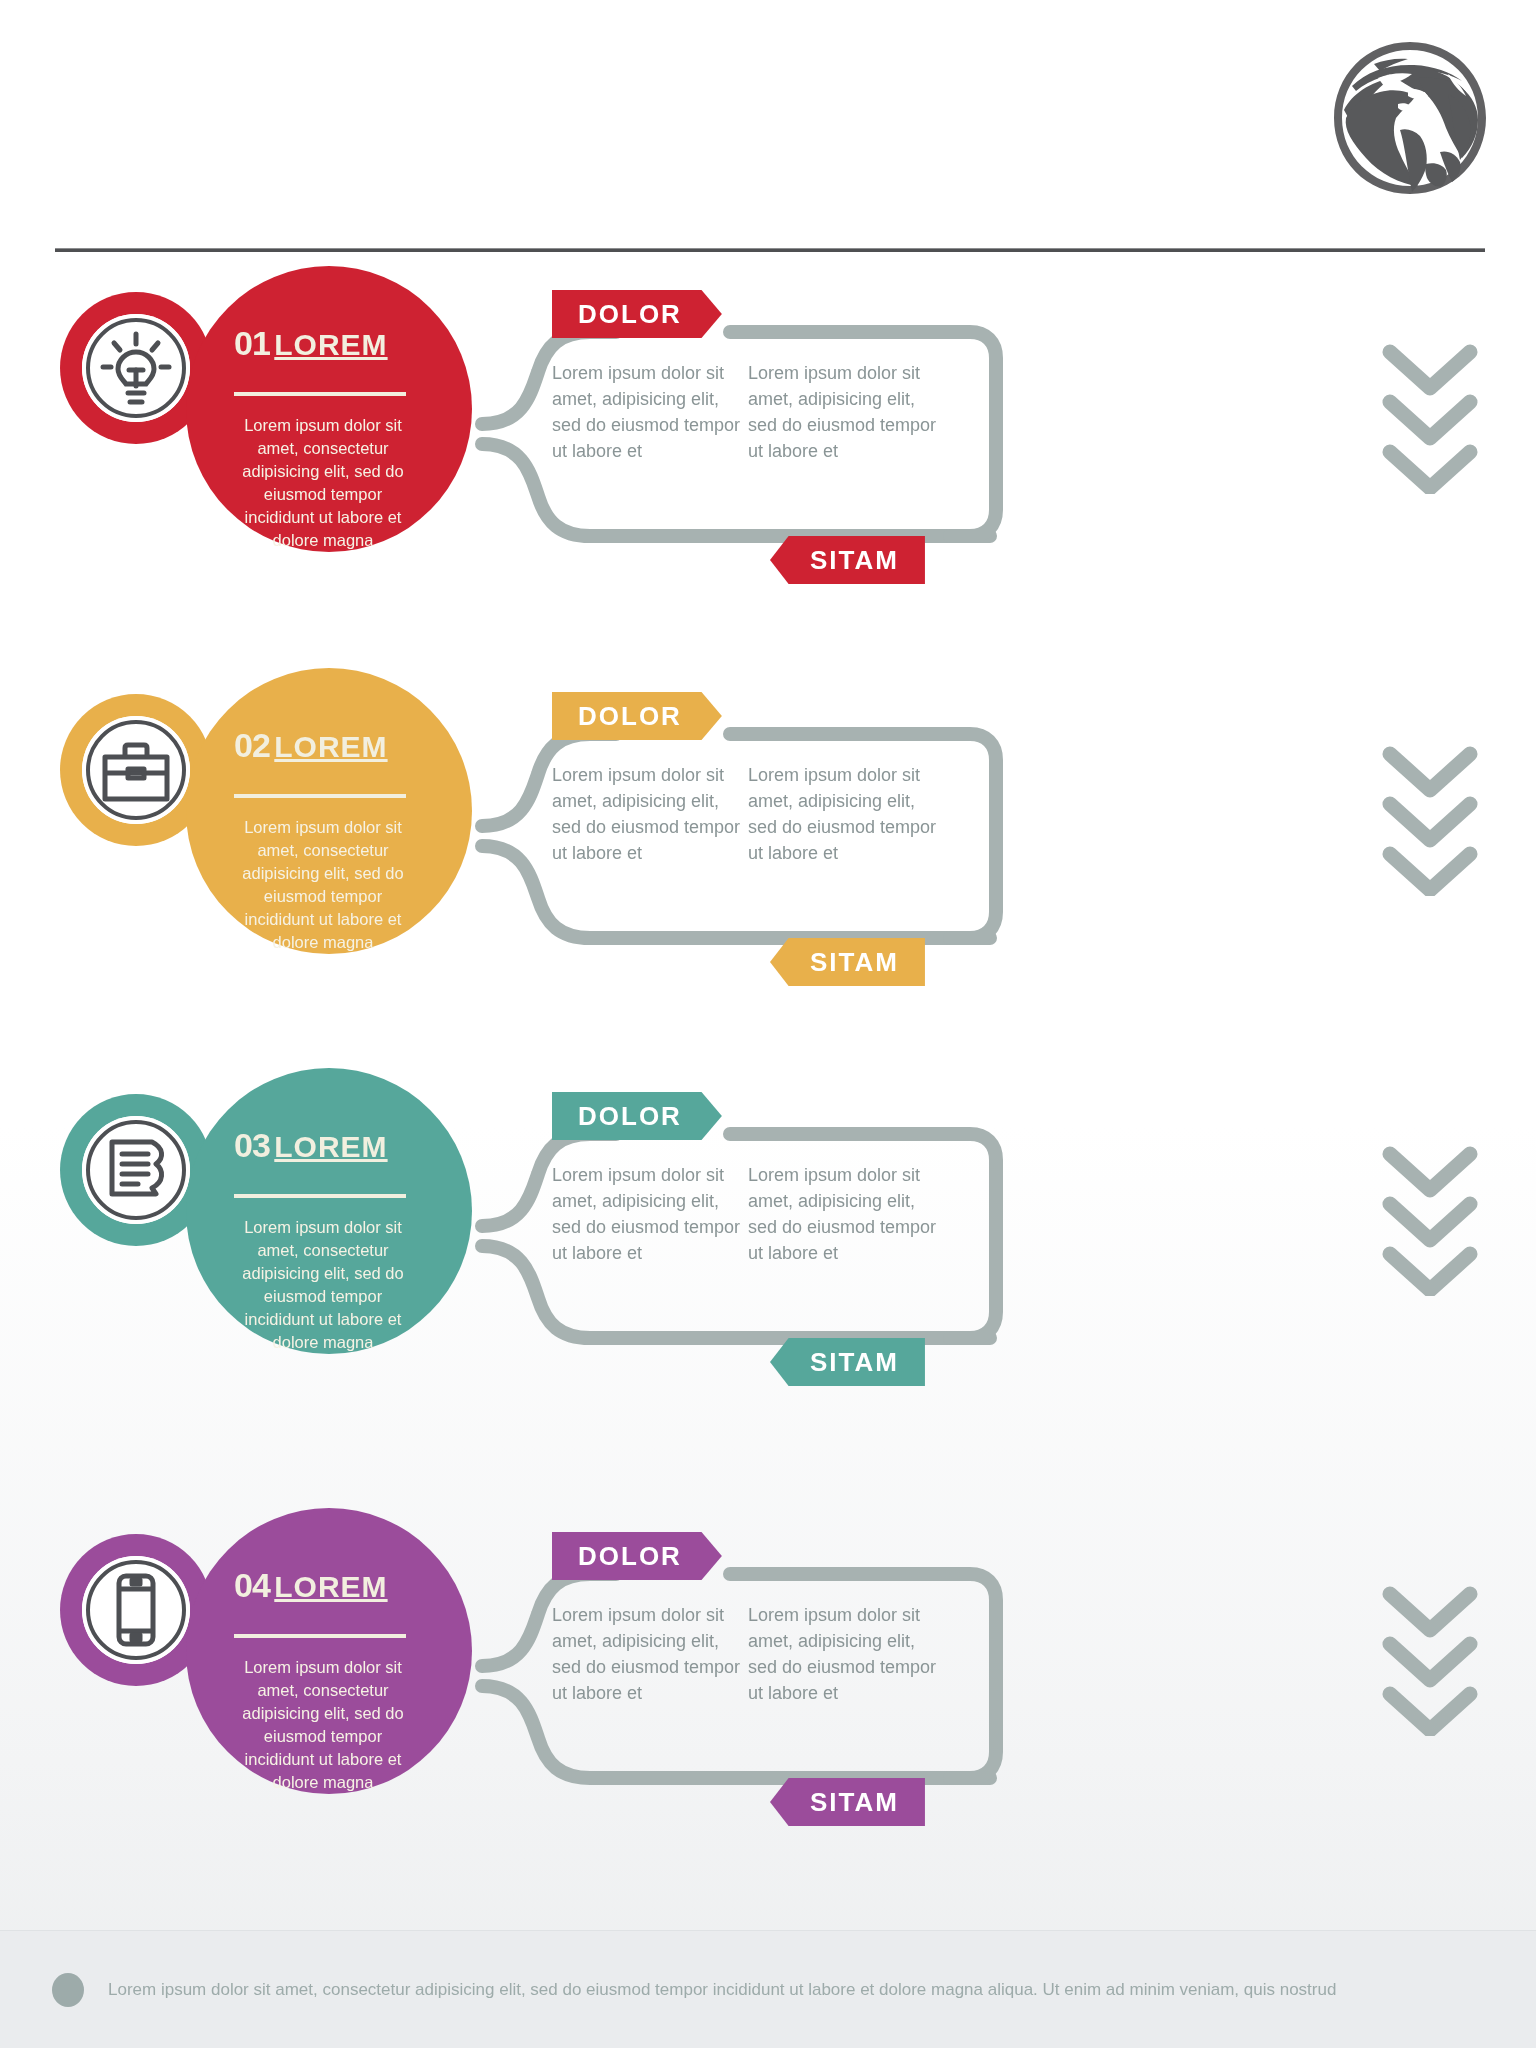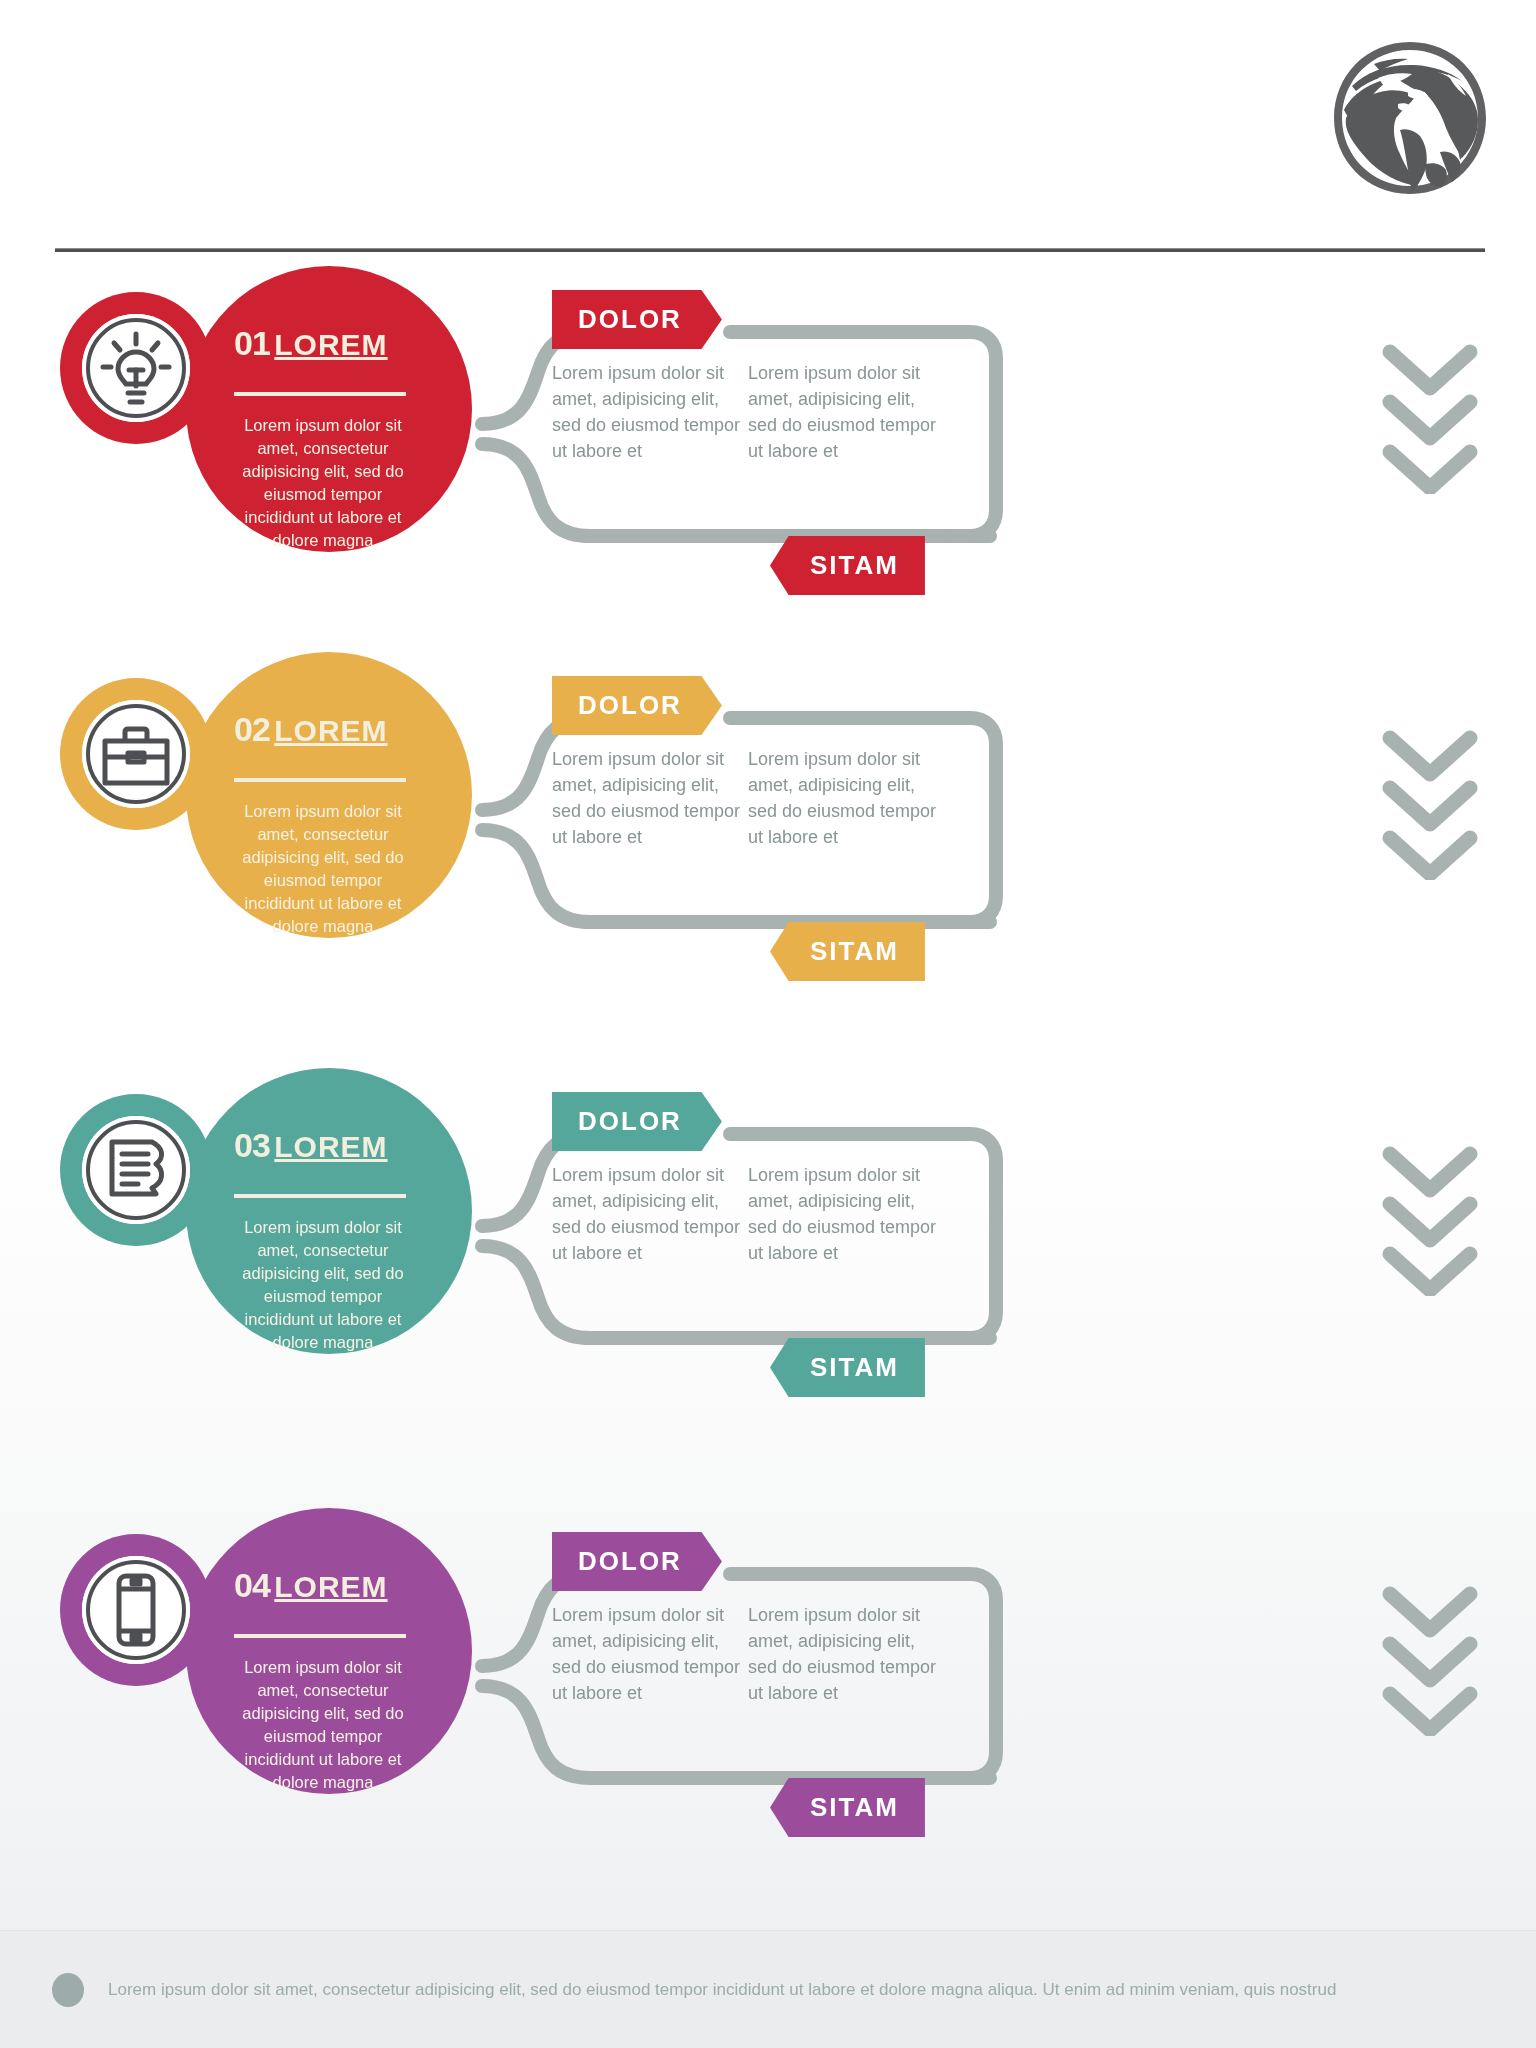--- a/index.html
+++ b/index.html
@@ -26,21 +26,21 @@
   #title .l{ font-weight:300; }
   #globe{ position:absolute; left:1322px; top:34px; width:180px; height:170px; }
   #rule{
     position:absolute; left:55px; top:248px; width:1430px; height:4px;
     background:#4f5052; border-top:1px solid #8d8e90;
   }
 
   
   .row{ position:absolute; left:0; width:1536px; height:400px; }
   .row.r1{ top:298px; }
-  .row.r2{ top:684px; }
+  .row.r2{ top:700px; }
   .row.r3{ top:1100px; }
   .row.r4{ top:1540px; }
 
   
   .bubble{
     position:absolute; left:60px; top:-6px;
     width:152px; height:152px; border-radius:50%;
   }
   .bubble .ring{
     position:absolute; left:22px; top:22px; width:108px; height:108px;
@@ -80,21 +80,21 @@
     position:absolute; left:48px; top:148px; width:178px;
     font-size:16.5px; line-height:23px; color:#f6f2e4;
     text-align:center;
   }
 
   
   .pipe{ position:absolute; left:430px; top:-18px; width:1010px; height:300px; }
 
   
   .banner{
-    position:absolute; height:59px;
+    position:absolute; height:48px;
     display:flex; align-items:center;
     color:#ffffff; font-size:26px; font-weight:bold; letter-spacing:2px;
     padding:16px 26px;
   }
   .banner.dolor{
     left:552px; top:-8px;
     clip-path:polygon(0 0, 88% 0, 100% 50%, 88% 100%, 0 100%);
     padding-right:40px;
   }
   .banner.sitam{

